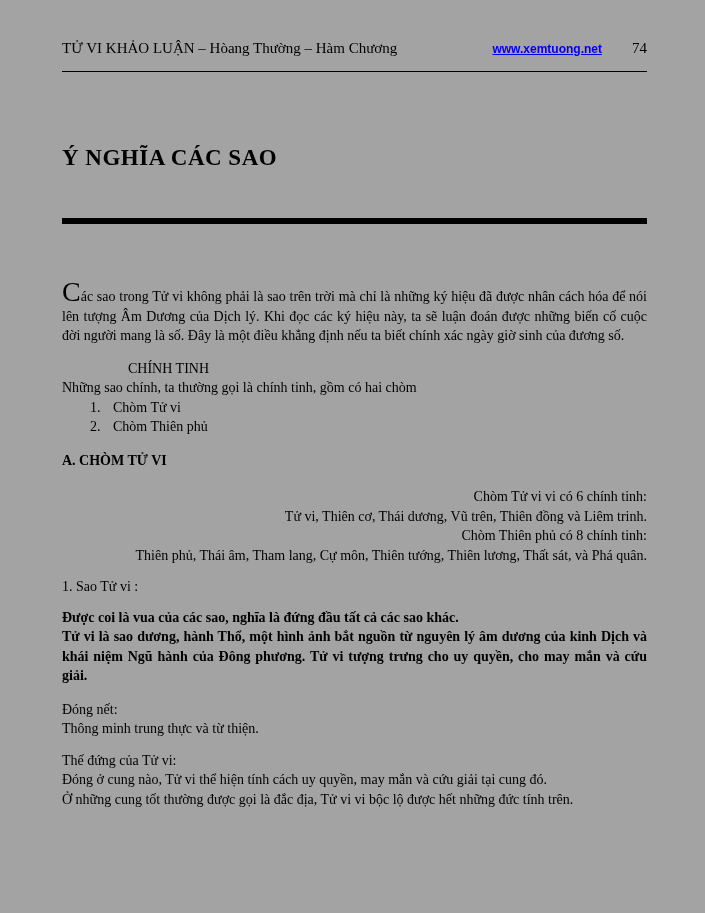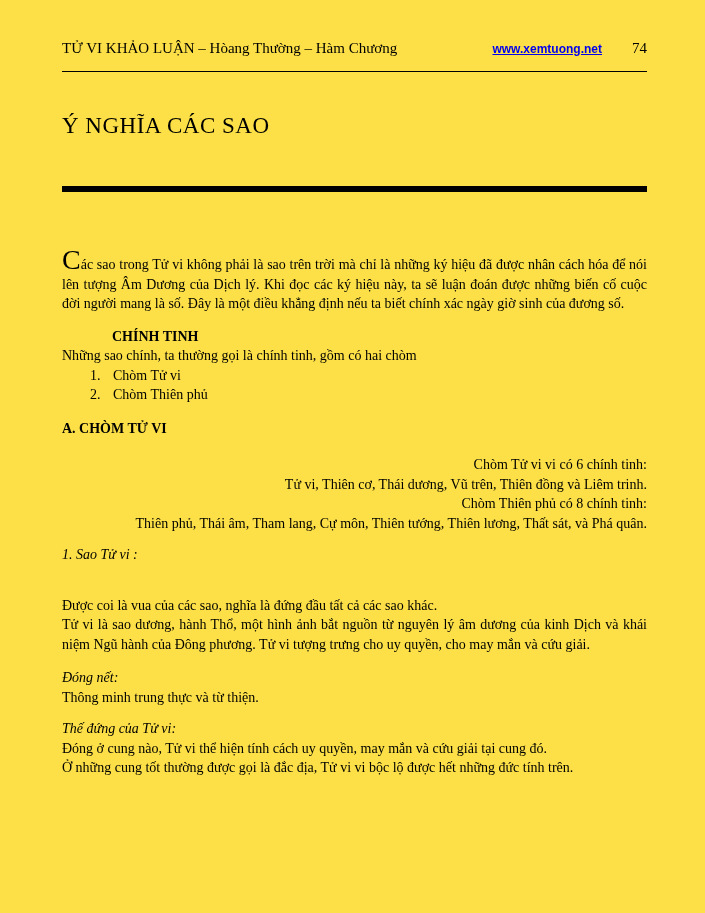--- a/index.html
+++ b/index.html
@@ -1,21 +1,21 @@
 <!DOCTYPE html>
 <html><head>
 <meta charset="utf-8">
 <style>
   html,body { margin:0; padding:0; background:#888; }
   .page {
     position: relative;
     width: 705px;
     height: 913px;
     margin: 0 auto;
-    background: #fde047;
+    background: #a3a3a3;
     font-family: "Liberation Serif", "DejaVu Serif", serif;
     color: #000;
     box-sizing: border-box;
     padding: 38px 58px 0 62px;
     overflow: hidden;
   }
   
   .hdr {
     display: flex;
     align-items: baseline;
@@ -33,64 +33,63 @@
     text-decoration: underline;
   }
   .hdr-page { margin-left: 30px; text-align: center; }
   .hdr-rule {
     margin-top: 12px;
     height: 0;
     border-top: 1px solid #000;
   }
   
   .doc-title {
-    margin-top: 40px;
+    margin-top: 72px;
     font-size: 23px;
-    font-weight: normal;
+    font-weight: bold;
     line-height: 28px;
     letter-spacing: 0.5px;
   }
   .thick-rule {
     margin-top: 46px;
     height: 6px;
     background: #000;
   }
   
   .body-text { font-size: 14px; line-height: 19.5px; }
   .intro {
     margin-top: 58px;
     text-align: justify;
   }
   .dropcap {
     font-size: 28px;
     line-height: 19.5px;
   }
   .sec-heading-indent {
     margin-top: 13px;
-    margin-left: 50px;
-    font-weight: bold;
+    margin-left: 66px;
+    font-weight: normal;
   }
   .lead-line { }
   .num-list { }
   .num-item { display: flex; }
   .num-item .num {
     width: 23px;
     margin-left: 28px;
     flex: 0 0 auto;
   }
   .sec-heading {
     margin-top: 14px;
     font-weight: bold;
   }
   .block-gap-lg { margin-top: 17px; text-align: right; }
   .italic-heading {
     margin-top: 12px;
-    font-style: italic;
   }
-  .para-block { margin-top: 31px; }
+  .para-block { margin-top: 11px; font-weight: bold; }
   .just { text-align: justify; }
   .line { }
 </style>
 </head>
 <body>
 
 <div class="page">
 
   <div class="hdr">
     <span class="hdr-title">TỬ VI KHẢO LUẬN – Hòang Thường – Hàm Chương</span>

